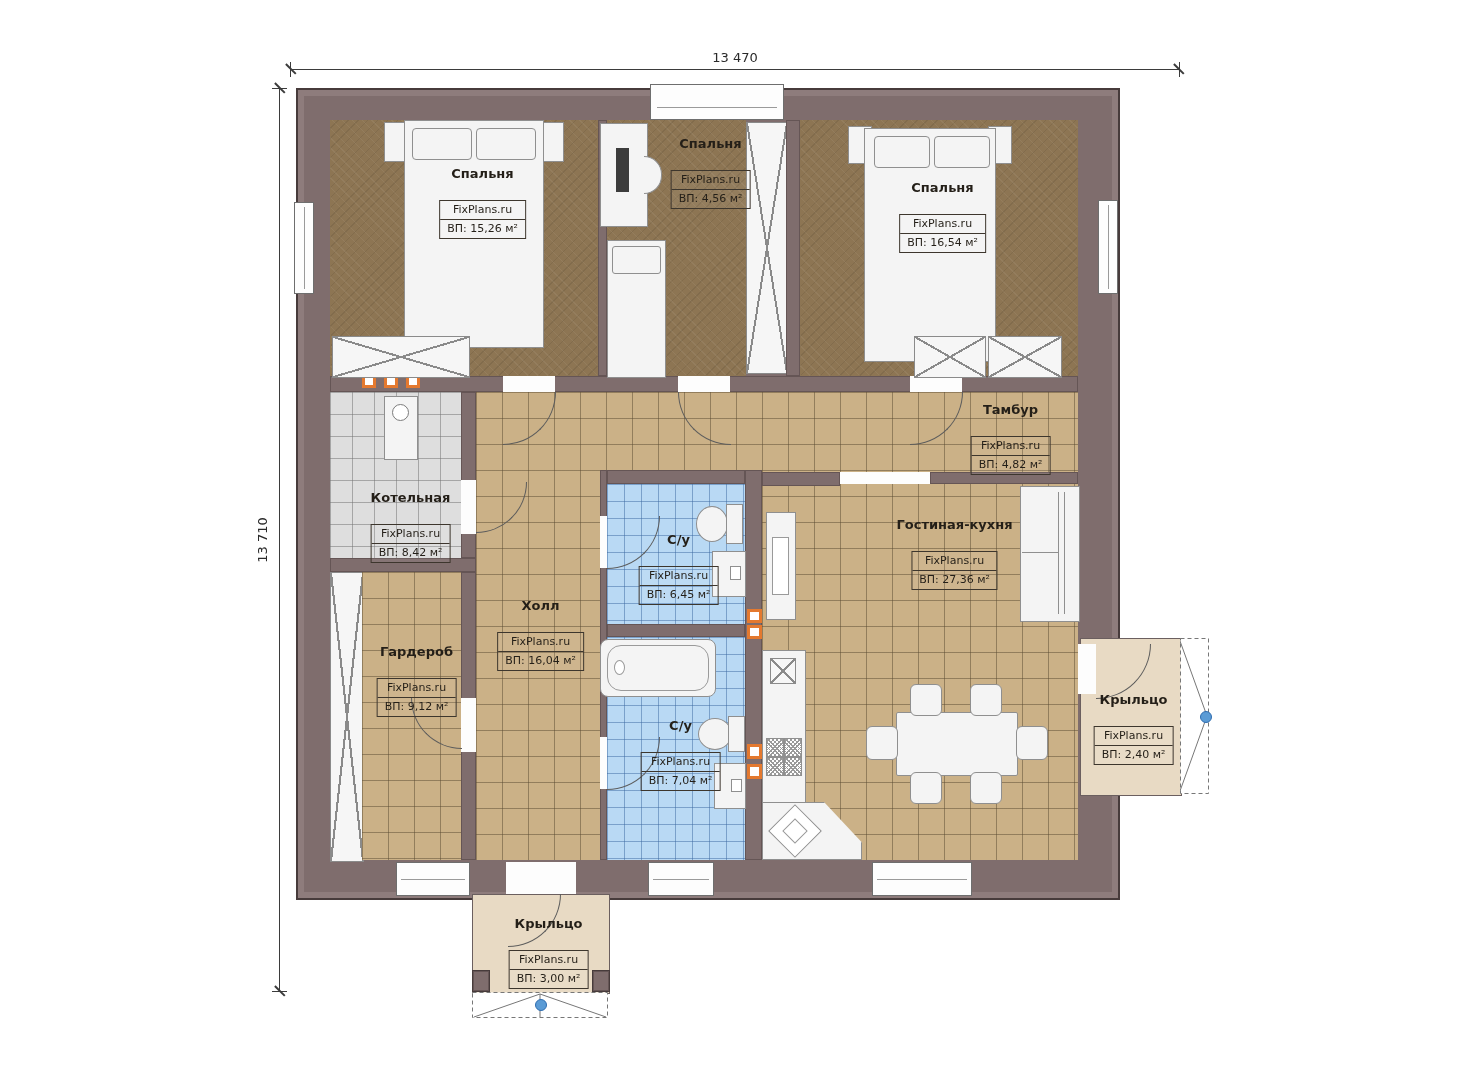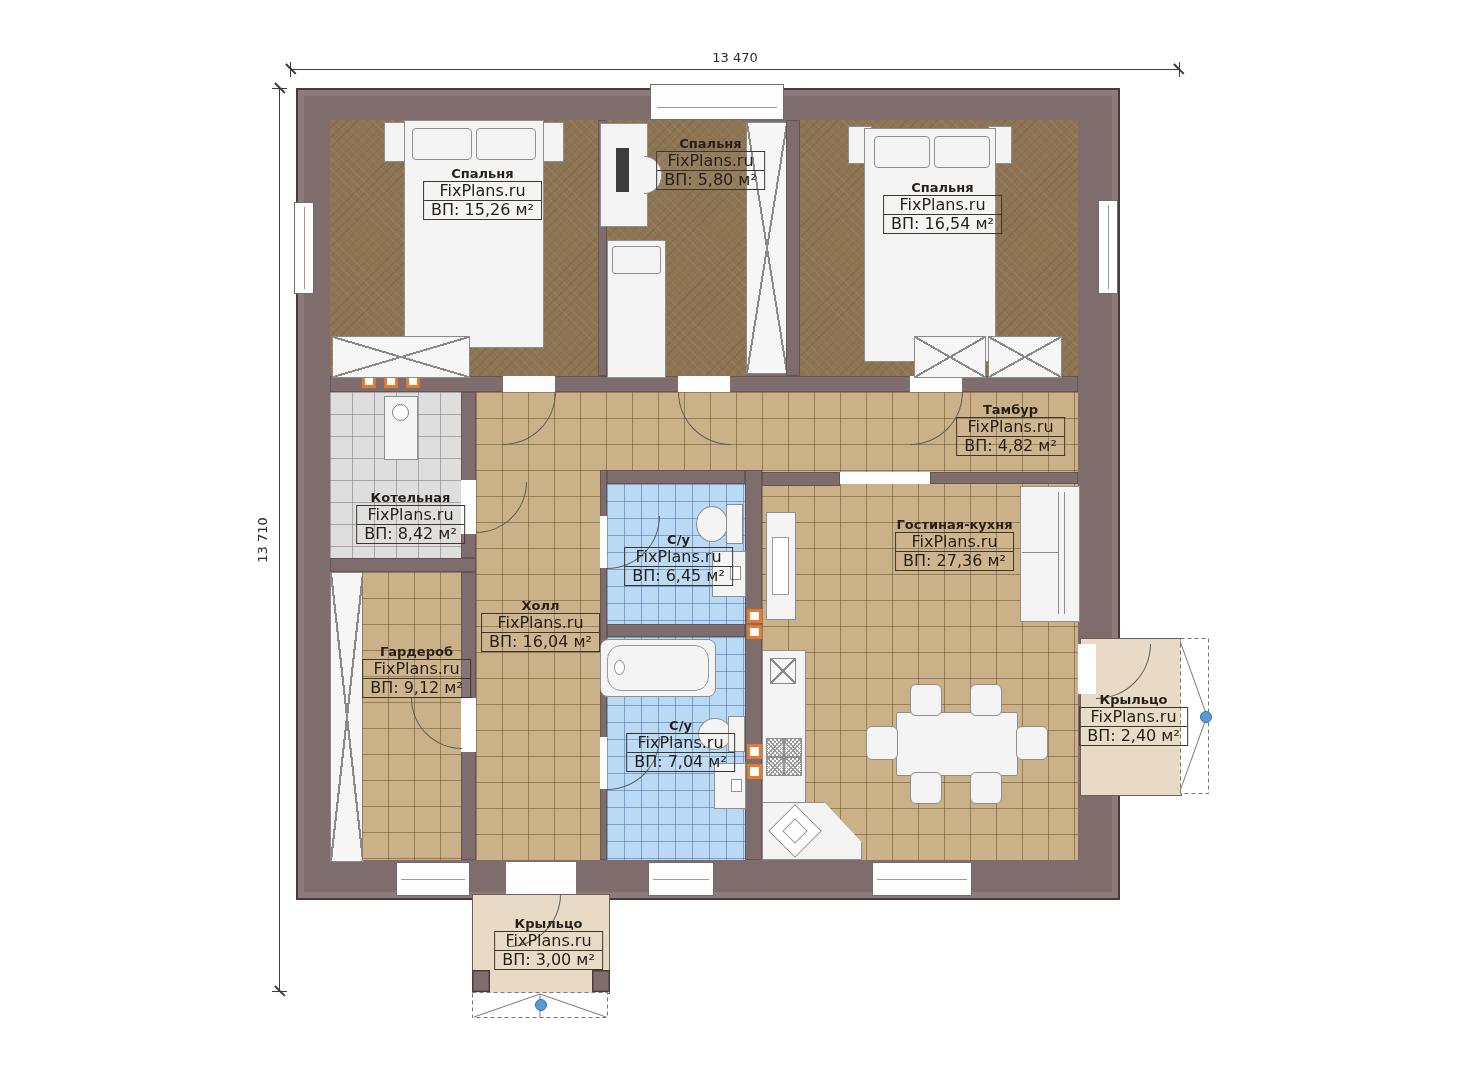--- a/index.html
+++ b/index.html
@@ -38,21 +38,21 @@
   .arc.rbr{border-right:1.5px solid #5c5c5c;border-bottom:1.5px solid #5c5c5c;border-bottom-right-radius:100%;}
   .arc.rbl{border-left:1.5px solid #5c5c5c;border-bottom:1.5px solid #5c5c5c;border-bottom-left-radius:100%;}
   .vent{background:#fff;border:3px solid #e4792f;box-sizing:border-box;}
   .hatch{background:#fff;border:1px solid #8f8f8f;
     background-image:repeating-linear-gradient(45deg,#9a9a9a 0 1px,transparent 1px 3px),
                      repeating-linear-gradient(-45deg,#9a9a9a 0 1px,transparent 1px 3px);}
   .dot{background:#5b9bd5;border:1.5px solid #2f6db0;border-radius:50%;}
   
   .rlabel{position:absolute;transform:translateX(-50%);text-align:center;white-space:nowrap;padding-left:21px;}
   .room-name{font-weight:bold;font-size:13px;line-height:15px;color:#241f18;}
-  .label-box{display:inline-block;border:1px solid #3d362d;margin-top:0;font-size:16px;color:#241f18;background:rgba(255,255,255,0.06);}
+  .label-box{display:inline-block;border:1px solid #3d362d;margin-top:19px;font-size:11px;color:#241f18;background:rgba(255,255,255,0.06);}
   .label-box .row{padding:1px 7px;line-height:16px;}
   .label-box .row + .row{border-top:1px solid #3d362d;}
   
   .dim-line{background:#3b3b3b;}
   .dim-text{position:absolute;font-size:13px;color:#2a2a2a;}
   .tick{position:absolute;width:14px;height:1.5px;background:#3b3b3b;}
 </style>
 </head>
 <body>
 
@@ -225,21 +225,21 @@
   <div class="abs" style="left:1058px;top:492px;width:1px;height:122px;background:#8f8f8f"></div>
   <div class="abs" style="left:1064px;top:492px;width:1px;height:122px;background:#8f8f8f"></div>
   <div class="abs" style="left:1022px;top:552px;width:36px;height:1px;background:#8f8f8f"></div>
 
   <div class="rlabel" style="left:472px;top:166px">
     <div class="room-name">Спальня</div>
     <div class="label-box"><div class="row">FixPlans.ru</div><div class="row">ВП: 15,26 м²</div></div>
   </div>
   <div class="rlabel" style="left:700px;top:136px">
     <div class="room-name">Спальня</div>
-    <div class="label-box"><div class="row">FixPlans.ru</div><div class="row">ВП: 5,80 м²</div></div>
+    <div class="label-box"><div class="row">FixPlans.ru</div><div class="row">ВП: 4,56 м²</div></div>
   </div>
   <div class="rlabel" style="left:932px;top:180px">
     <div class="room-name">Спальня</div>
     <div class="label-box"><div class="row">FixPlans.ru</div><div class="row">ВП: 16,54 м²</div></div>
   </div>
   <div class="rlabel" style="left:1000px;top:402px">
     <div class="room-name">Тамбур</div>
     <div class="label-box"><div class="row">FixPlans.ru</div><div class="row">ВП: 4,82 м²</div></div>
   </div>
   <div class="rlabel" style="left:400px;top:490px">

